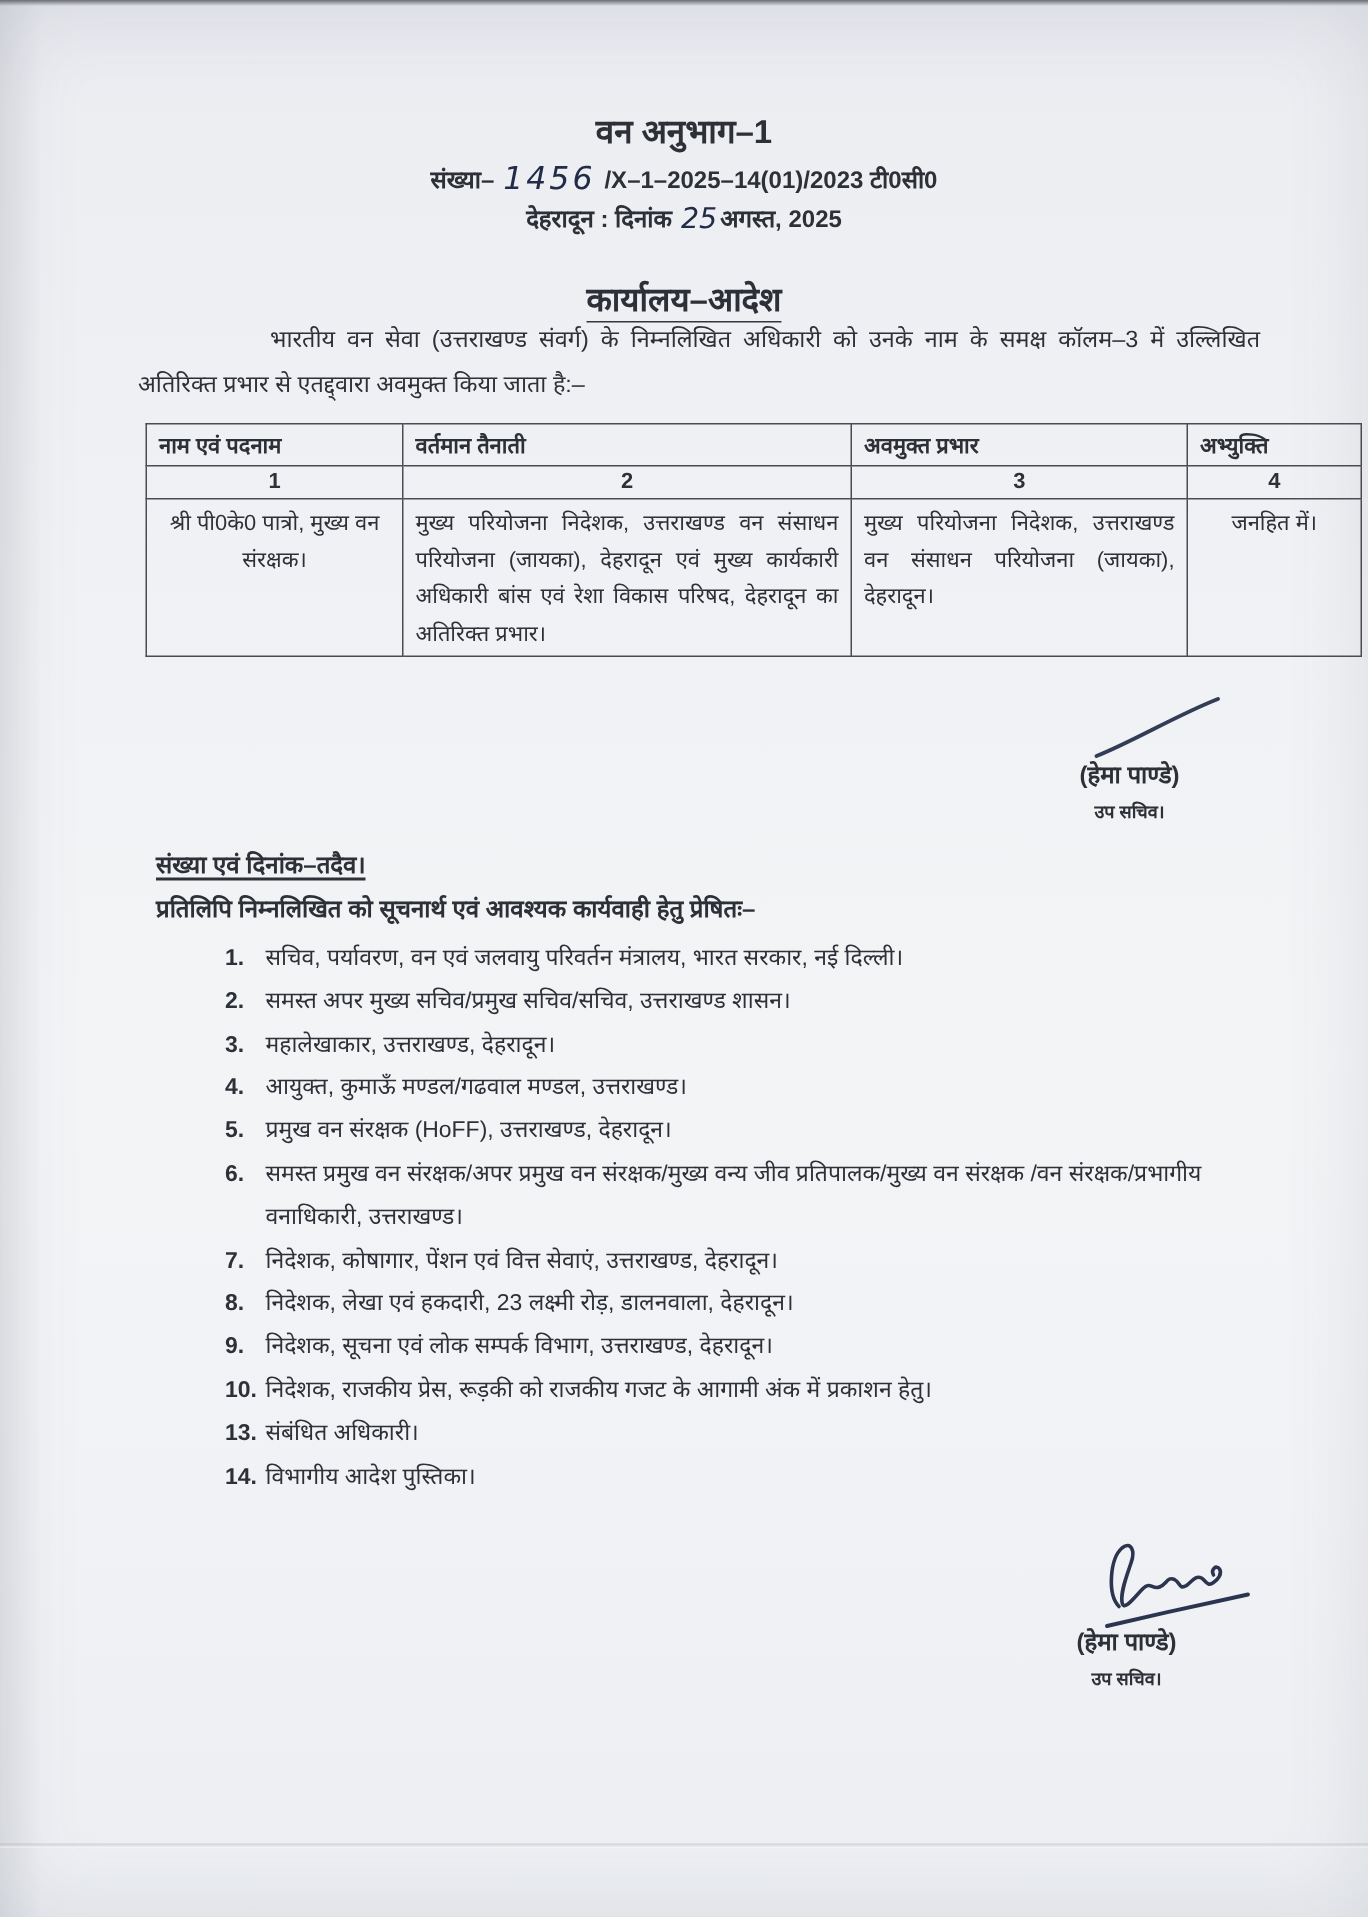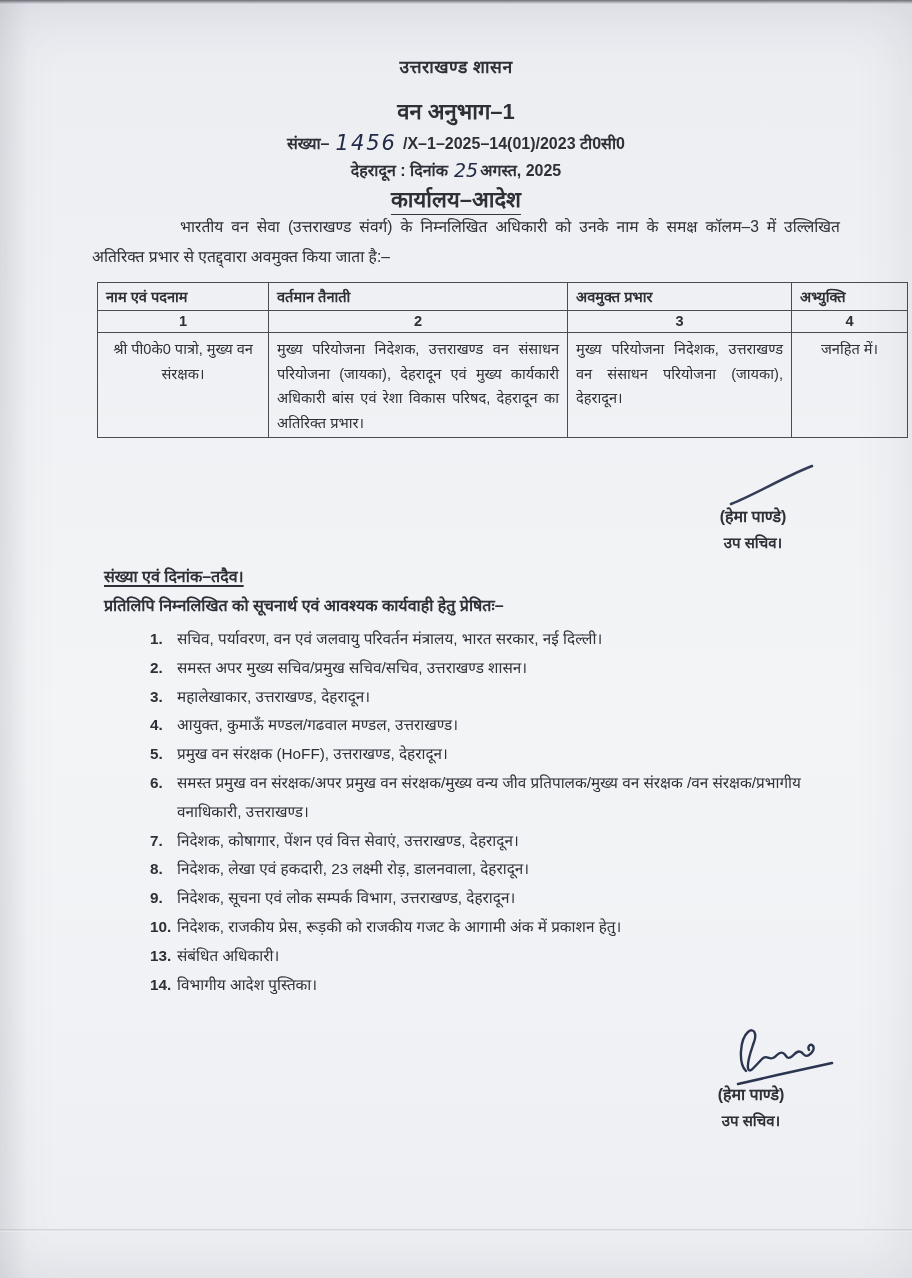--- a/index.html
+++ b/index.html
@@ -63,21 +63,21 @@
   .order-table .num{font-weight:bold;text-align:center;height:17px;line-height:17px;}
   .order-table .body-cell{height:98px;line-height:24.5px;padding-top:4px;}
   .col1{width:154px;} .col2{width:282px;} .col3{width:207px;} .col4{width:99px;}
   .cell-name{text-align:center;}
   .cell-post,.cell-released{text-align:justify;}
   .cell-remarks{text-align:center;}
 
   
   .sig{position:absolute;text-align:center;}
   .sig .sig-name{font-size:16px;font-weight:bold;white-space:nowrap;}
-  .sig .sig-desig{font-size:15px;font-weight:bold;margin-top:5px;}
+  .sig .sig-desig{font-size:12px;font-weight:bold;margin-top:5px;}
   .sig-top{top:505px;left:688px;width:130px;}
   .sig-top svg{position:absolute;top:-42px;left:38px;}
   .sig-bottom{top:1083px;left:686px;width:130px;}
   .sig-bottom svg{position:absolute;top:-56px;left:42px;}
 
   
   .endorsement{position:absolute;top:565px;left:104px;width:770px;}
   .endo-ref{
     font-size:16px;font-weight:bold;
     text-decoration:underline;text-decoration-thickness:1.5px;text-underline-offset:3px;
@@ -93,21 +93,20 @@
 </style>
 </head>
 <body>
 
 <div class="page">
   <div class="scan-edge-top"></div>
   <div class="shade-left"></div>
   <div class="fold-line"></div>
 
   <div class="letterhead">
-    <div class="lh-org">उत्तराखण्ड शासन</div>
     <div class="lh-section">वन अनुभाग–1</div>
     <div class="lh-ref"><span>संख्या–</span><span class="hand">1456</span><span>/X–1–2025–14(01)/2023 टी0सी0</span></div>
     <div class="lh-date"><span>देहरादून : दिनांक</span><span class="hand hand-day">25</span><span>अगस्त, 2025</span></div>
   </div>
 
   <div class="order-title">
     <span>कार्यालय–आदेश</span>
   </div>
 
   <p class="order-body">भारतीय वन सेवा (उत्तराखण्ड संवर्ग) के निम्नलिखित अधिकारी को उनके नाम के समक्ष कॉलम–3 में उल्लिखित अतिरिक्त प्रभार से एतद्द्वारा अवमुक्त किया जाता है:–</p>

